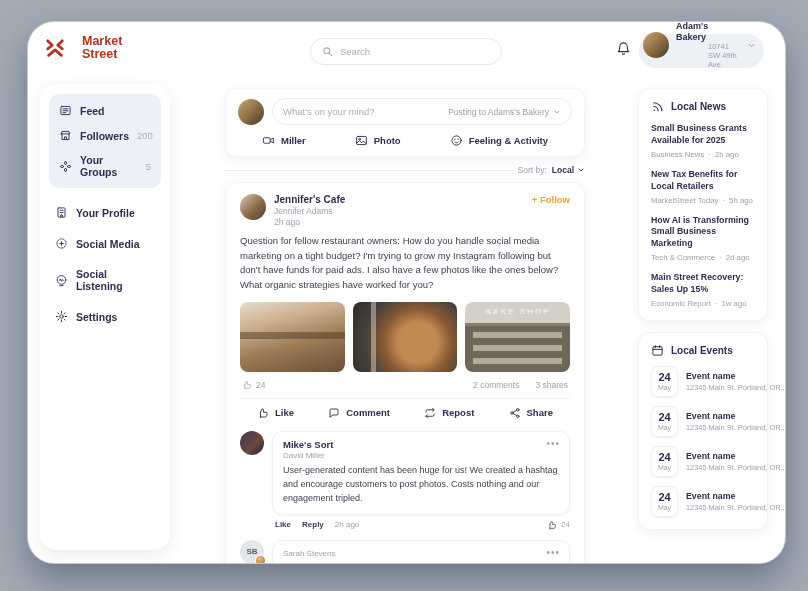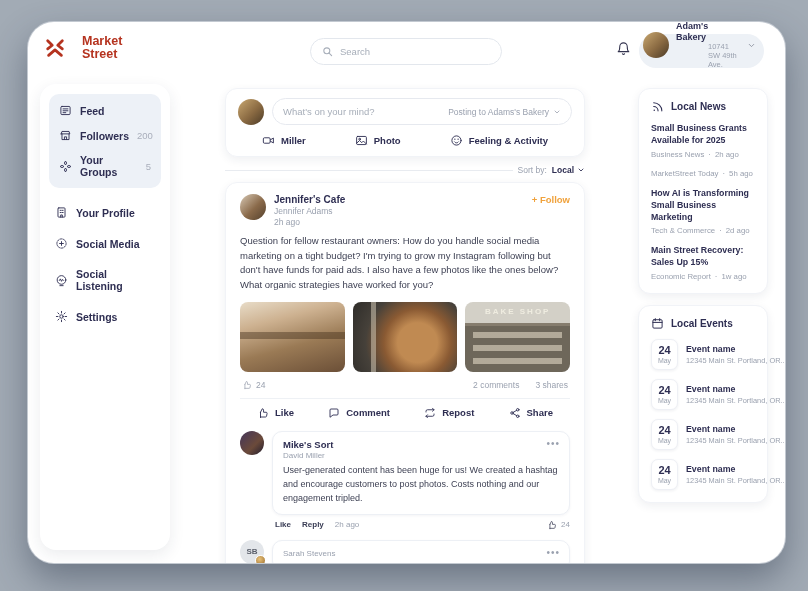--- a/index.html
+++ b/index.html
@@ -408,20 +408,21 @@
         <span>Local News</span>
       </div>
       <div class="news-item">
         <div class="news-title">Small Business Grants Available for 2025</div>
         <div class="news-meta">
             <span>Business News</span>
             <span class="t">2h ago</span>
           </div>
       </div>
       <div class="news-item">
+        <div class="news-title">New Tax Benefits for Local Retailers</div>
         <div class="news-meta">
             <span>MarketStreet Today</span>
             <span class="t">5h ago</span>
           </div>
       </div>
       <div class="news-item">
         <div class="news-title">How AI is Transforming Small Business Marketing</div>
         <div class="news-meta">
             <span>Tech &amp; Commerce</span>
             <span class="t">2d ago</span>

